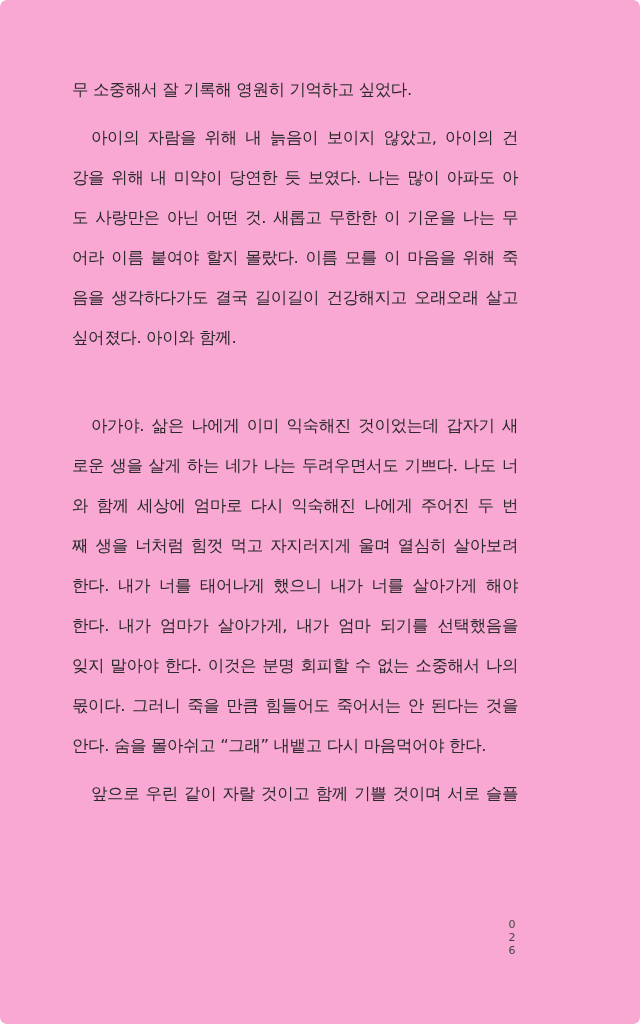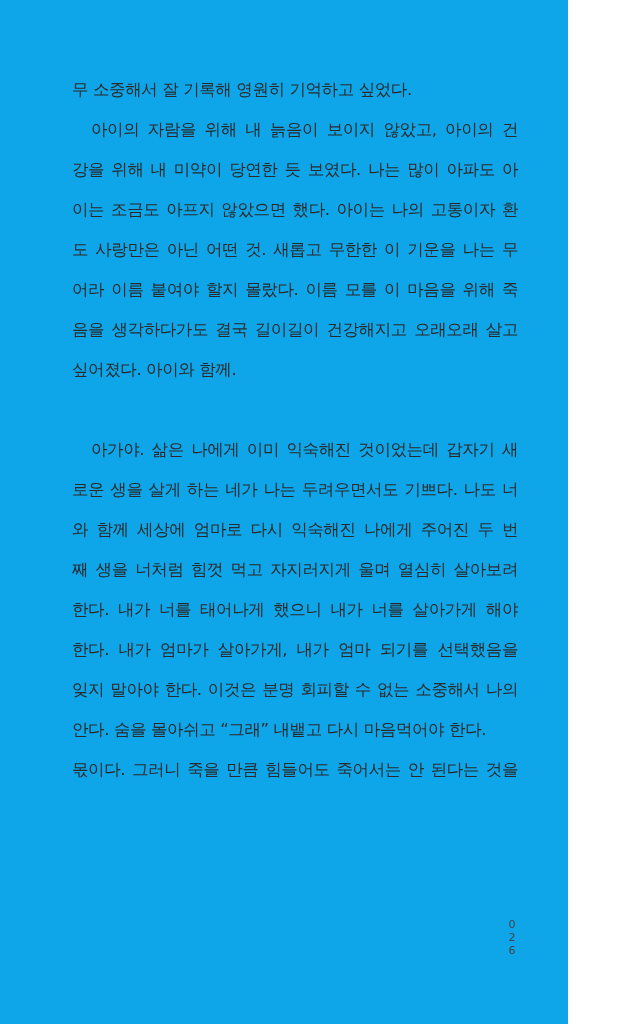--- a/index.html
+++ b/index.html
@@ -11,22 +11,23 @@
       width: 640px;
       height: 1024px;
       position: relative;
       overflow: hidden;
       font-family: "DejaVu Sans", "Liberation Sans", sans-serif;
       color: #2a2a2a;
     }
     .page {
       position: absolute;
       left: 0; top: 0;
-      width: 568px; height: 1024px;
-      background: #0ea5e9;
+      width: 640px; height: 1024px;
+      background: #f9a8d4;
+      border-radius: 7px;
     }
     .text-block {
       position: absolute;
       left: 72px;
       top: 74px;
       width: 446px;
     }
     .line {
       height: 40px;
       line-height: 32px;
@@ -35,20 +36,21 @@
       white-space: nowrap;
       text-align: justify;
       text-align-last: justify;
       display: block;
     }
     .line.last {
       text-align-last: left;
     }
     .line.indent {
       padding-left: 19px;
+      margin-top: 8px;
     }
     .line.blank {
       height: 40px;
     }
     .page-number {
       position: absolute;
       left: 505px;
       top: 918px;
       width: 14px;
       font-family: "DejaVu Sans", sans-serif;
@@ -62,35 +64,35 @@
     }
   </style>
 </head>
 <body>
 
 <div class="page">
   <div class="text-block">
     <div class="line last">무 소중해서 잘 기록해 영원히 기억하고 싶었다.</div>
     <div class="line indent">아이의 자람을 위해 내 늙음이 보이지 않았고, 아이의 건</div>
     <div class="line">강을 위해 내 미약이 당연한 듯 보였다. 나는 많이 아파도 아</div>
-    <div class="line">이는 조금도 아프지 않았으면 했다. 아이는 나의 고통이자 환</div>
     <div class="line">도 사랑만은 아닌 어떤 것. 새롭고 무한한 이 기운을 나는 무</div>
     <div class="line">어라 이름 붙여야 할지 몰랐다. 이름 모를 이 마음을 위해 죽</div>
     <div class="line">음을 생각하다가도 결국 길이길이 건강해지고 오래오래 살고</div>
     <div class="line last">싶어졌다. 아이와 함께.</div>
     <div class="line blank"></div>
     <div class="line indent">아가야. 삶은 나에게 이미 익숙해진 것이었는데 갑자기 새</div>
     <div class="line">로운 생을 살게 하는 네가 나는 두려우면서도 기쁘다. 나도 너</div>
     <div class="line">와 함께 세상에 엄마로 다시 익숙해진 나에게 주어진 두 번</div>
     <div class="line">째 생을 너처럼 힘껏 먹고 자지러지게 울며 열심히 살아보려</div>
     <div class="line">한다. 내가 너를 태어나게 했으니 내가 너를 살아가게 해야</div>
     <div class="line">한다. 내가 엄마가 살아가게, 내가 엄마 되기를 선택했음을</div>
     <div class="line">잊지 말아야 한다. 이것은 분명 회피할 수 없는 소중해서 나의</div>
+    <div class="line">몫이다. 그러니 죽을 만큼 힘들어도 죽어서는 안 된다는 것을</div>
     <div class="line last">안다. 숨을 몰아쉬고 “그래” 내뱉고 다시 마음먹어야 한다.</div>
-    <div class="line">몫이다. 그러니 죽을 만큼 힘들어도 죽어서는 안 된다는 것을</div>
+    <div class="line indent">앞으로 우린 같이 자랄 것이고 함께 기쁠 것이며 서로 슬플</div>
   </div>
 
   <div class="page-number">
     <span>0</span>
     <span>2</span>
     <span>6</span>
   </div>
 </div>
 
 </body></html>

